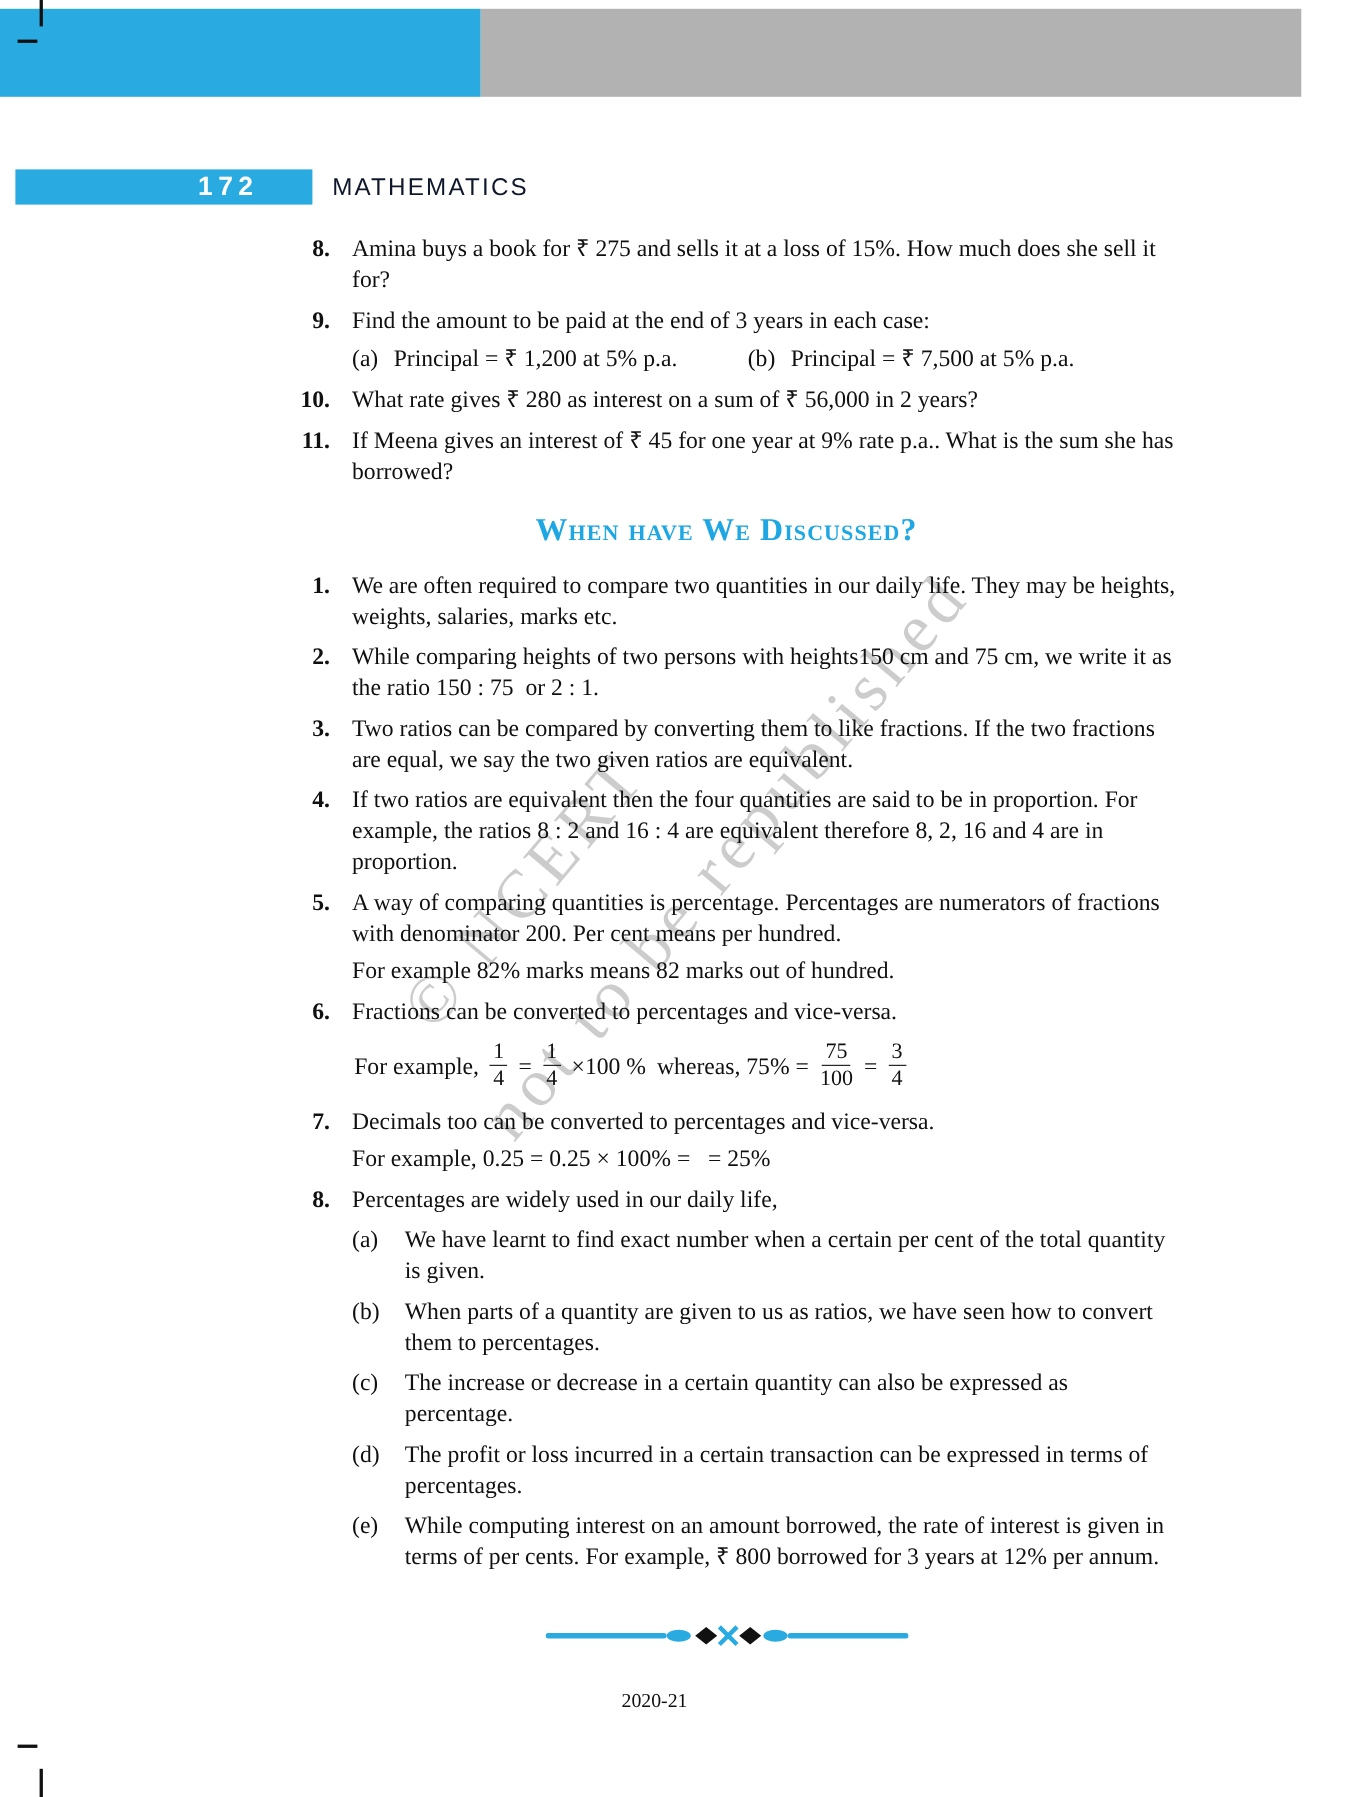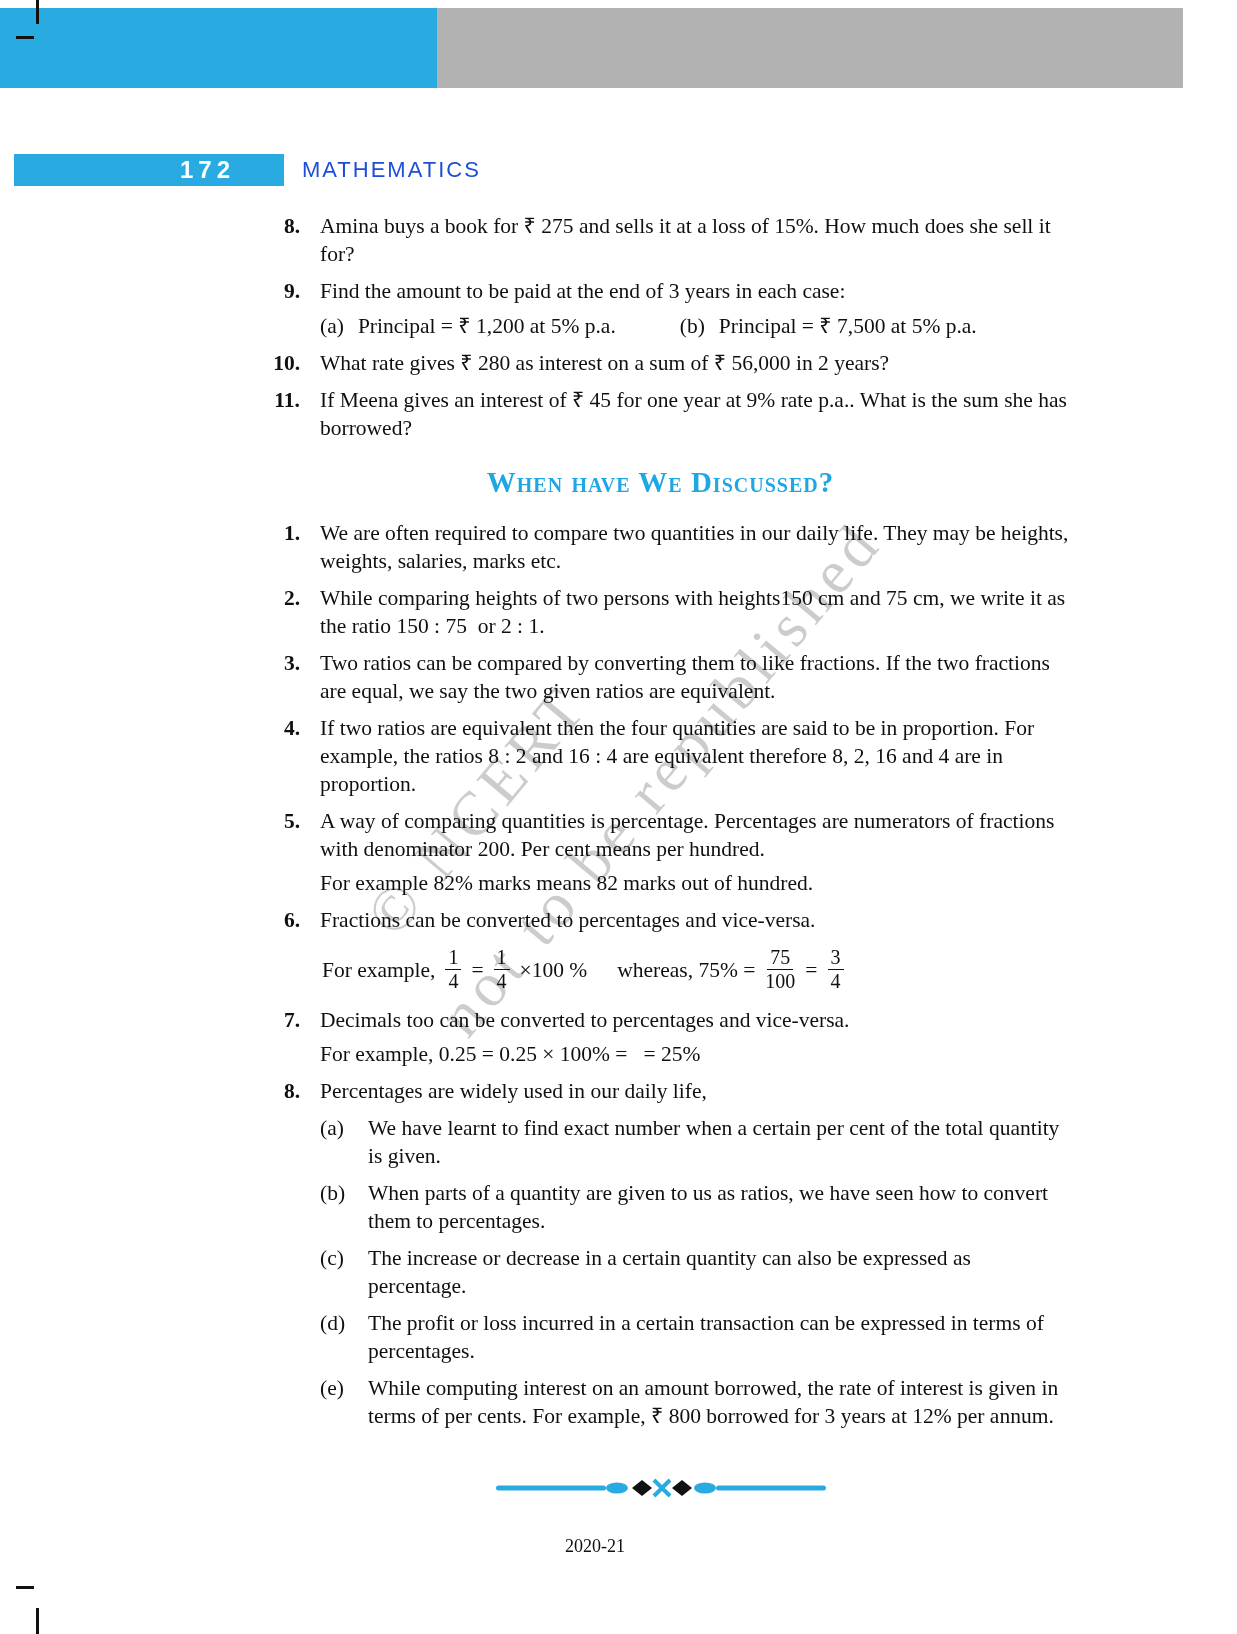--- a/index.html
+++ b/index.html
@@ -19,21 +19,21 @@
   .mark-tl-h { left:16px; top:36px; width:18px; height:3px; }
   .mark-bl-h { left:16px; top:1586px; width:18px; height:3px; }
   .mark-bl-v { left:36px; top:1608px; width:3px; height:26px; }
 
   
   .running-header { position:absolute; top:152px; left:14px; height:36px; display:flex; align-items:center; }
   .pagenum-box { background:#29abe2; width:270px; height:32px; display:flex; align-items:center;
                  padding-left:166px; }
   .pagenum { color:#ffffff; font-family:"Liberation Sans", sans-serif; font-weight:700;
              font-size:24px; letter-spacing:5px; }
-  .subject { color:#1d4ed8; font-family:"Liberation Sans", sans-serif; font-size:22px;
+  .subject { color:#0f172a; font-family:"Liberation Sans", sans-serif; font-size:22px;
              letter-spacing:2px; margin-left:18px; }
 
   
   .watermark { position:absolute; left:290px; top:620px; transform:rotate(-50deg);
                color:#9b9b9b; opacity:0.5; font-size:62px; letter-spacing:6px;
                white-space:nowrap; z-index:0; line-height:120px; }
   .watermark .wline1 { margin-left:30px; }
 
   
   .content { position:absolute; left:0; top:212px; width:1237px; z-index:1;
@@ -166,21 +166,21 @@
           <span class="frac">
             <span class="fnum">1</span>
             <span class="fden">4</span>
           </span>
           <span class="mseg">=</span>
           <span class="frac">
             <span class="fnum">1</span>
             <span class="fden">4</span>
           </span>
           <span class="mseg">×100 %</span>
-          <span class="mseg" style="margin-left:28px;">whereas, 75% =</span>
+          <span class="mseg" style="margin-left:8px;">whereas, 75% =</span>
           <span class="frac">
             <span class="fnum">75</span>
             <span class="fden">100</span>
           </span>
           <span class="mseg">=</span>
           <span class="frac">
             <span class="fnum">3</span>
             <span class="fden">4</span>
           </span>
         </div>

